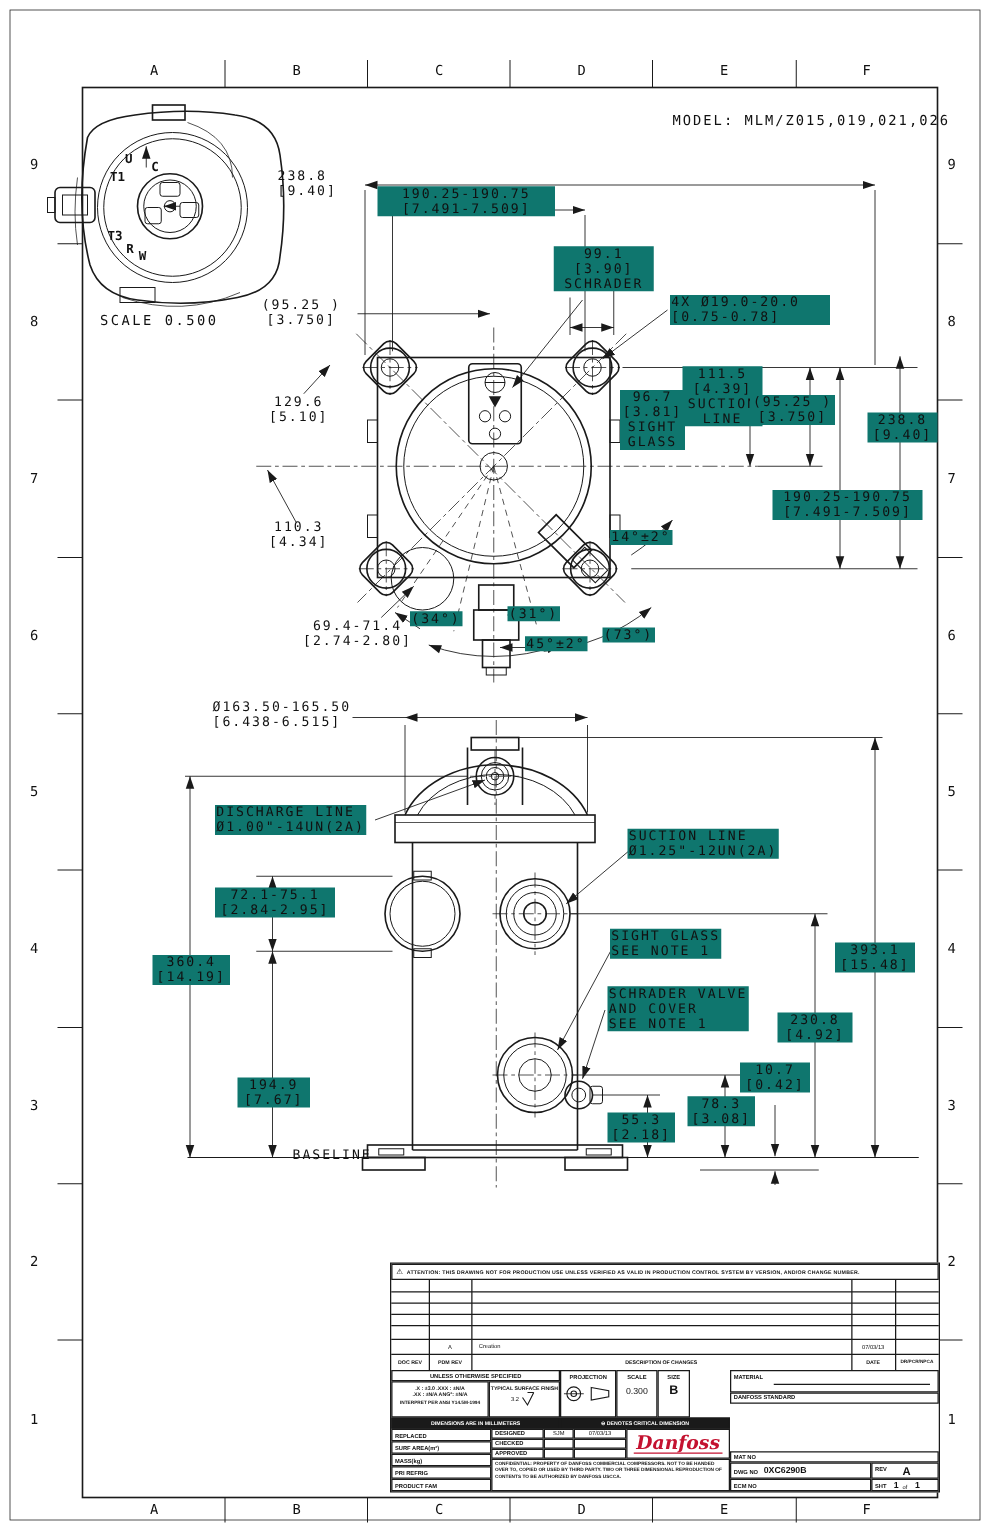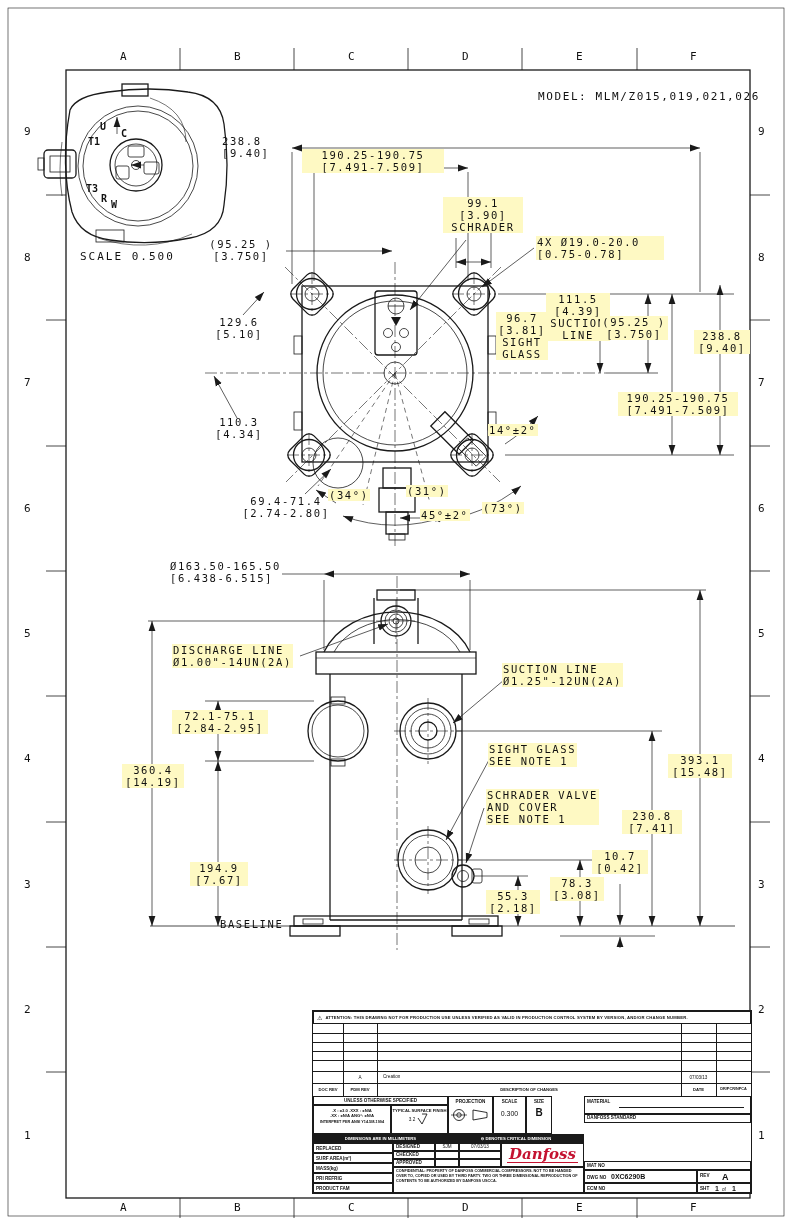--- a/index.html
+++ b/index.html
@@ -1,20 +1,20 @@
 <!DOCTYPE html>
 <html><head>
 <meta charset="utf-8">
 <style>
   html,body{margin:0;padding:0;background:#fff}
   #sheet{position:relative;width:792px;height:1224px;background:#fff;overflow:hidden;color:#111}
   #art{position:absolute;left:0;top:0;z-index:1}
   .dim{position:absolute;z-index:3;font-family:"DejaVu Sans Mono",monospace;font-size:10.5px;
        letter-spacing:1.6px;line-height:1.15;white-space:pre-line;text-align:center;color:#111}
-  .bgw{background:#fef9c3;padding:0 1px}
+  .bgw{background:#0f766e;padding:0 1px}
   .la{text-align:left}
   .zone{position:absolute;z-index:2;font-family:"DejaVu Sans Mono",monospace;font-size:11px;color:#111}
   #model{position:absolute;z-index:3;font-family:"DejaVu Sans Mono",monospace;font-size:11px;letter-spacing:1.6px}
   #notes{position:absolute;left:48px;top:1082px;z-index:3;font-family:"DejaVu Sans Mono",monospace;
          font-size:10.5px;letter-spacing:1px;line-height:1.55;white-space:pre}
   #scale-label{position:absolute;left:80px;top:250px;z-index:3;font-family:"DejaVu Sans Mono",monospace;
          font-size:11px;letter-spacing:2px}
   
   #tb{position:absolute;left:312px;top:1010px;width:438px;height:182px;z-index:4;background:#fff;
       border:1.2px solid #1a1a1a;font-family:"Liberation Sans",sans-serif;color:#111}
@@ -348,30 +348,30 @@
 <div class="dim bgw" style="left:122px;top:764px;width:60px">360.4
 [14.19]</div>
 <div class="dim la bgw" style="left:488px;top:743px">SIGHT GLASS
 SEE NOTE 1</div>
 <div class="dim la bgw" style="left:486px;top:789px">SCHRADER VALVE
 AND COVER
 SEE NOTE 1</div>
 <div class="dim bgw" style="left:668px;top:754px;width:62px">393.1
 [15.48]</div>
 <div class="dim bgw" style="left:622px;top:810px;width:58px">230.8
-[7.41]</div>
+[4.92]</div>
 <div class="dim bgw" style="left:592px;top:850px;width:54px">10.7
 [0.42]</div>
 <div class="dim bgw" style="left:190px;top:862px;width:56px">194.9
 [7.67]</div>
 <div class="dim bgw" style="left:550px;top:877px;width:52px">78.3
 [3.08]</div>
 <div class="dim bgw" style="left:486px;top:890px;width:52px">55.3
 [2.18]</div>
-<div class="dim" style="left:220px;top:918px">BASELINE</div>
+<div class="dim" style="left:234px;top:918px">BASELINE</div>
 
 
 <div id="tb">
 
   <div class="cell" style="left:0;top:0;width:438px;height:13px;display:flex;align-items:center;padding-left:3px">
     <span style="font-size:6px;line-height:1">⚠</span>
     <span class="f42" style="margin-left:3px;letter-spacing:.2px">ATTENTION: THIS DRAWING NOT FOR PRODUCTION USE UNLESS VERIFIED AS VALID IN PRODUCTION CONTROL SYSTEM BY VERSION, AND/OR CHANGE NUMBER.</span>
   </div>
 
   <div class="ln" style="left:30px;top:13px;width:0.8px;height:72px"></div>

